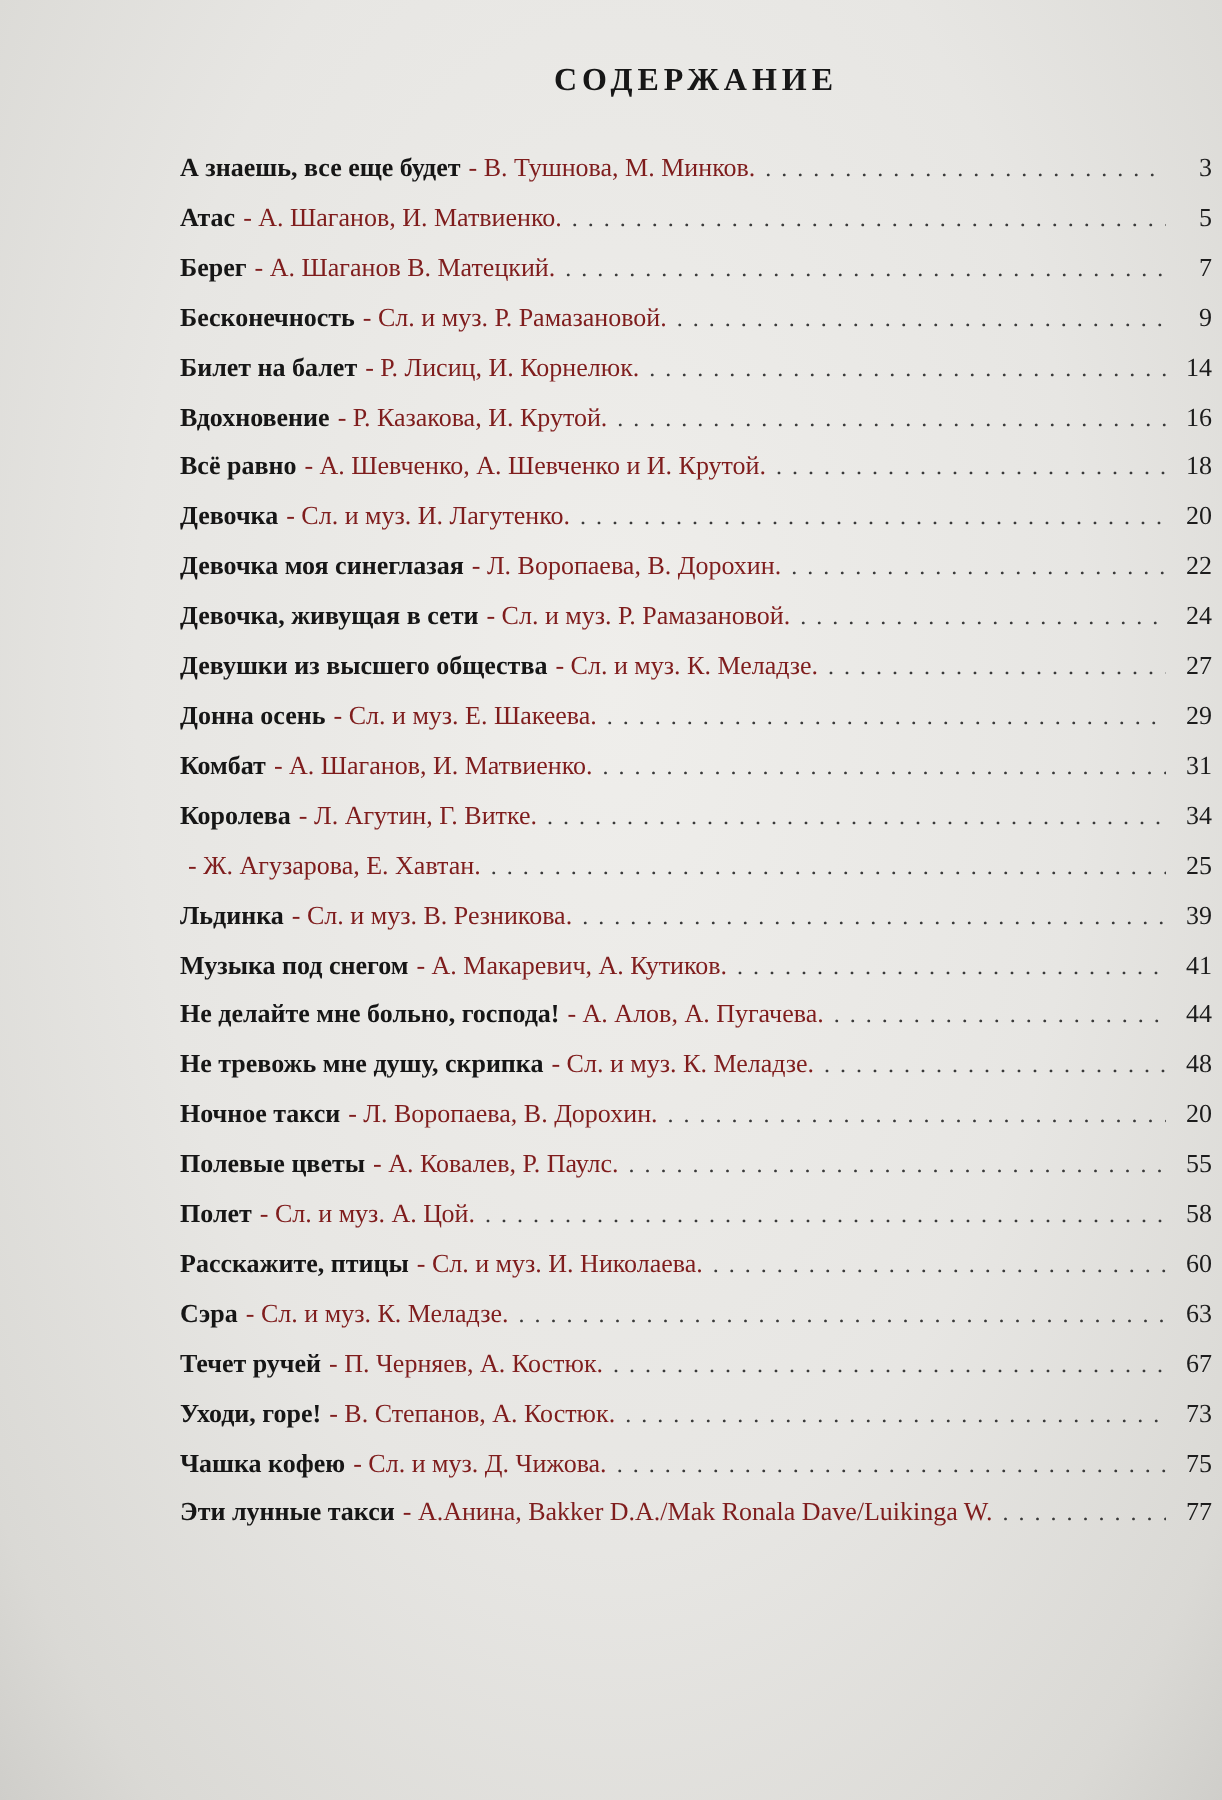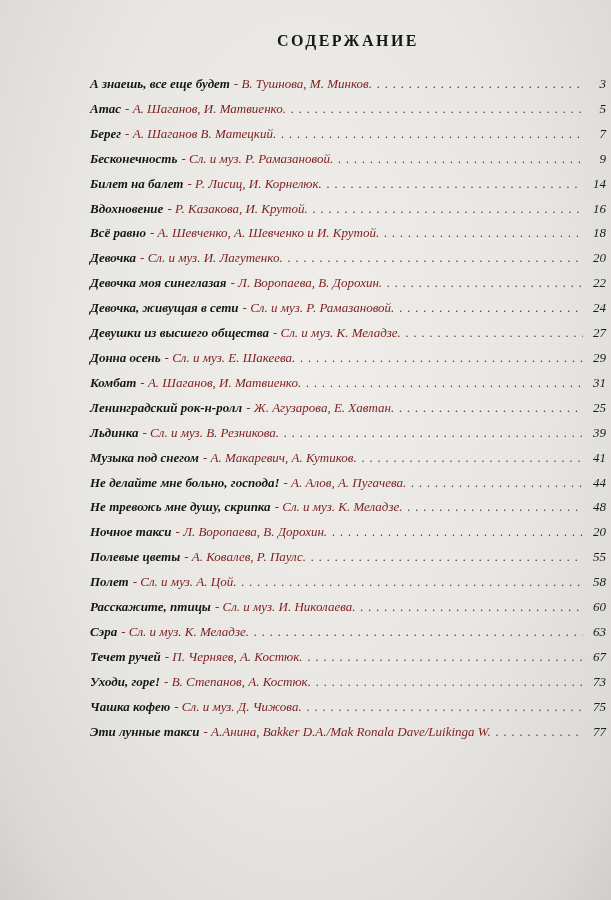--- a/index.html
+++ b/index.html
@@ -31,21 +31,20 @@
   }
   .toc {
     width: 100%;
   }
   .row {
     display: flex;
     align-items: baseline;
     font-size: 13px;
     line-height: 23.9px;
     white-space: nowrap;
-    font-style: italic;
   }
   .song {
     font-weight: bold;
     color: #161616;
   }
   .authors {
     font-weight: normal;
     color: #7f1d1d;
     margin-left: 4px;
   }
@@ -158,23 +157,28 @@
     <span class="pagenum">29</span>
   </div>
 
   <div class="row">
     <span class="song">Комбат</span>
     <span class="authors">- А. Шаганов, И. Матвиенко.</span>
     <span class="leader"></span>
     <span class="pagenum">31</span>
   </div>
 
-
-  <div class="row">
-    <span class="song">Ленинградский рок-н-ролл</span>
+  <div class="row">
+    <span class="song">Королева</span>
+    <span class="authors">- Л. Агутин, Г. Витке.</span>
+    <span class="leader"></span>
+    <span class="pagenum">34</span>
+  </div>
+
+  <div class="row">
     <span class="authors">- Ж. Агузарова, Е. Хавтан.</span>
     <span class="leader"></span>
     <span class="pagenum">25</span>
   </div>
 
   <div class="row">
     <span class="song">Льдинка</span>
     <span class="authors">- Сл. и муз. В. Резникова.</span>
     <span class="leader"></span>
     <span class="pagenum">39</span>

